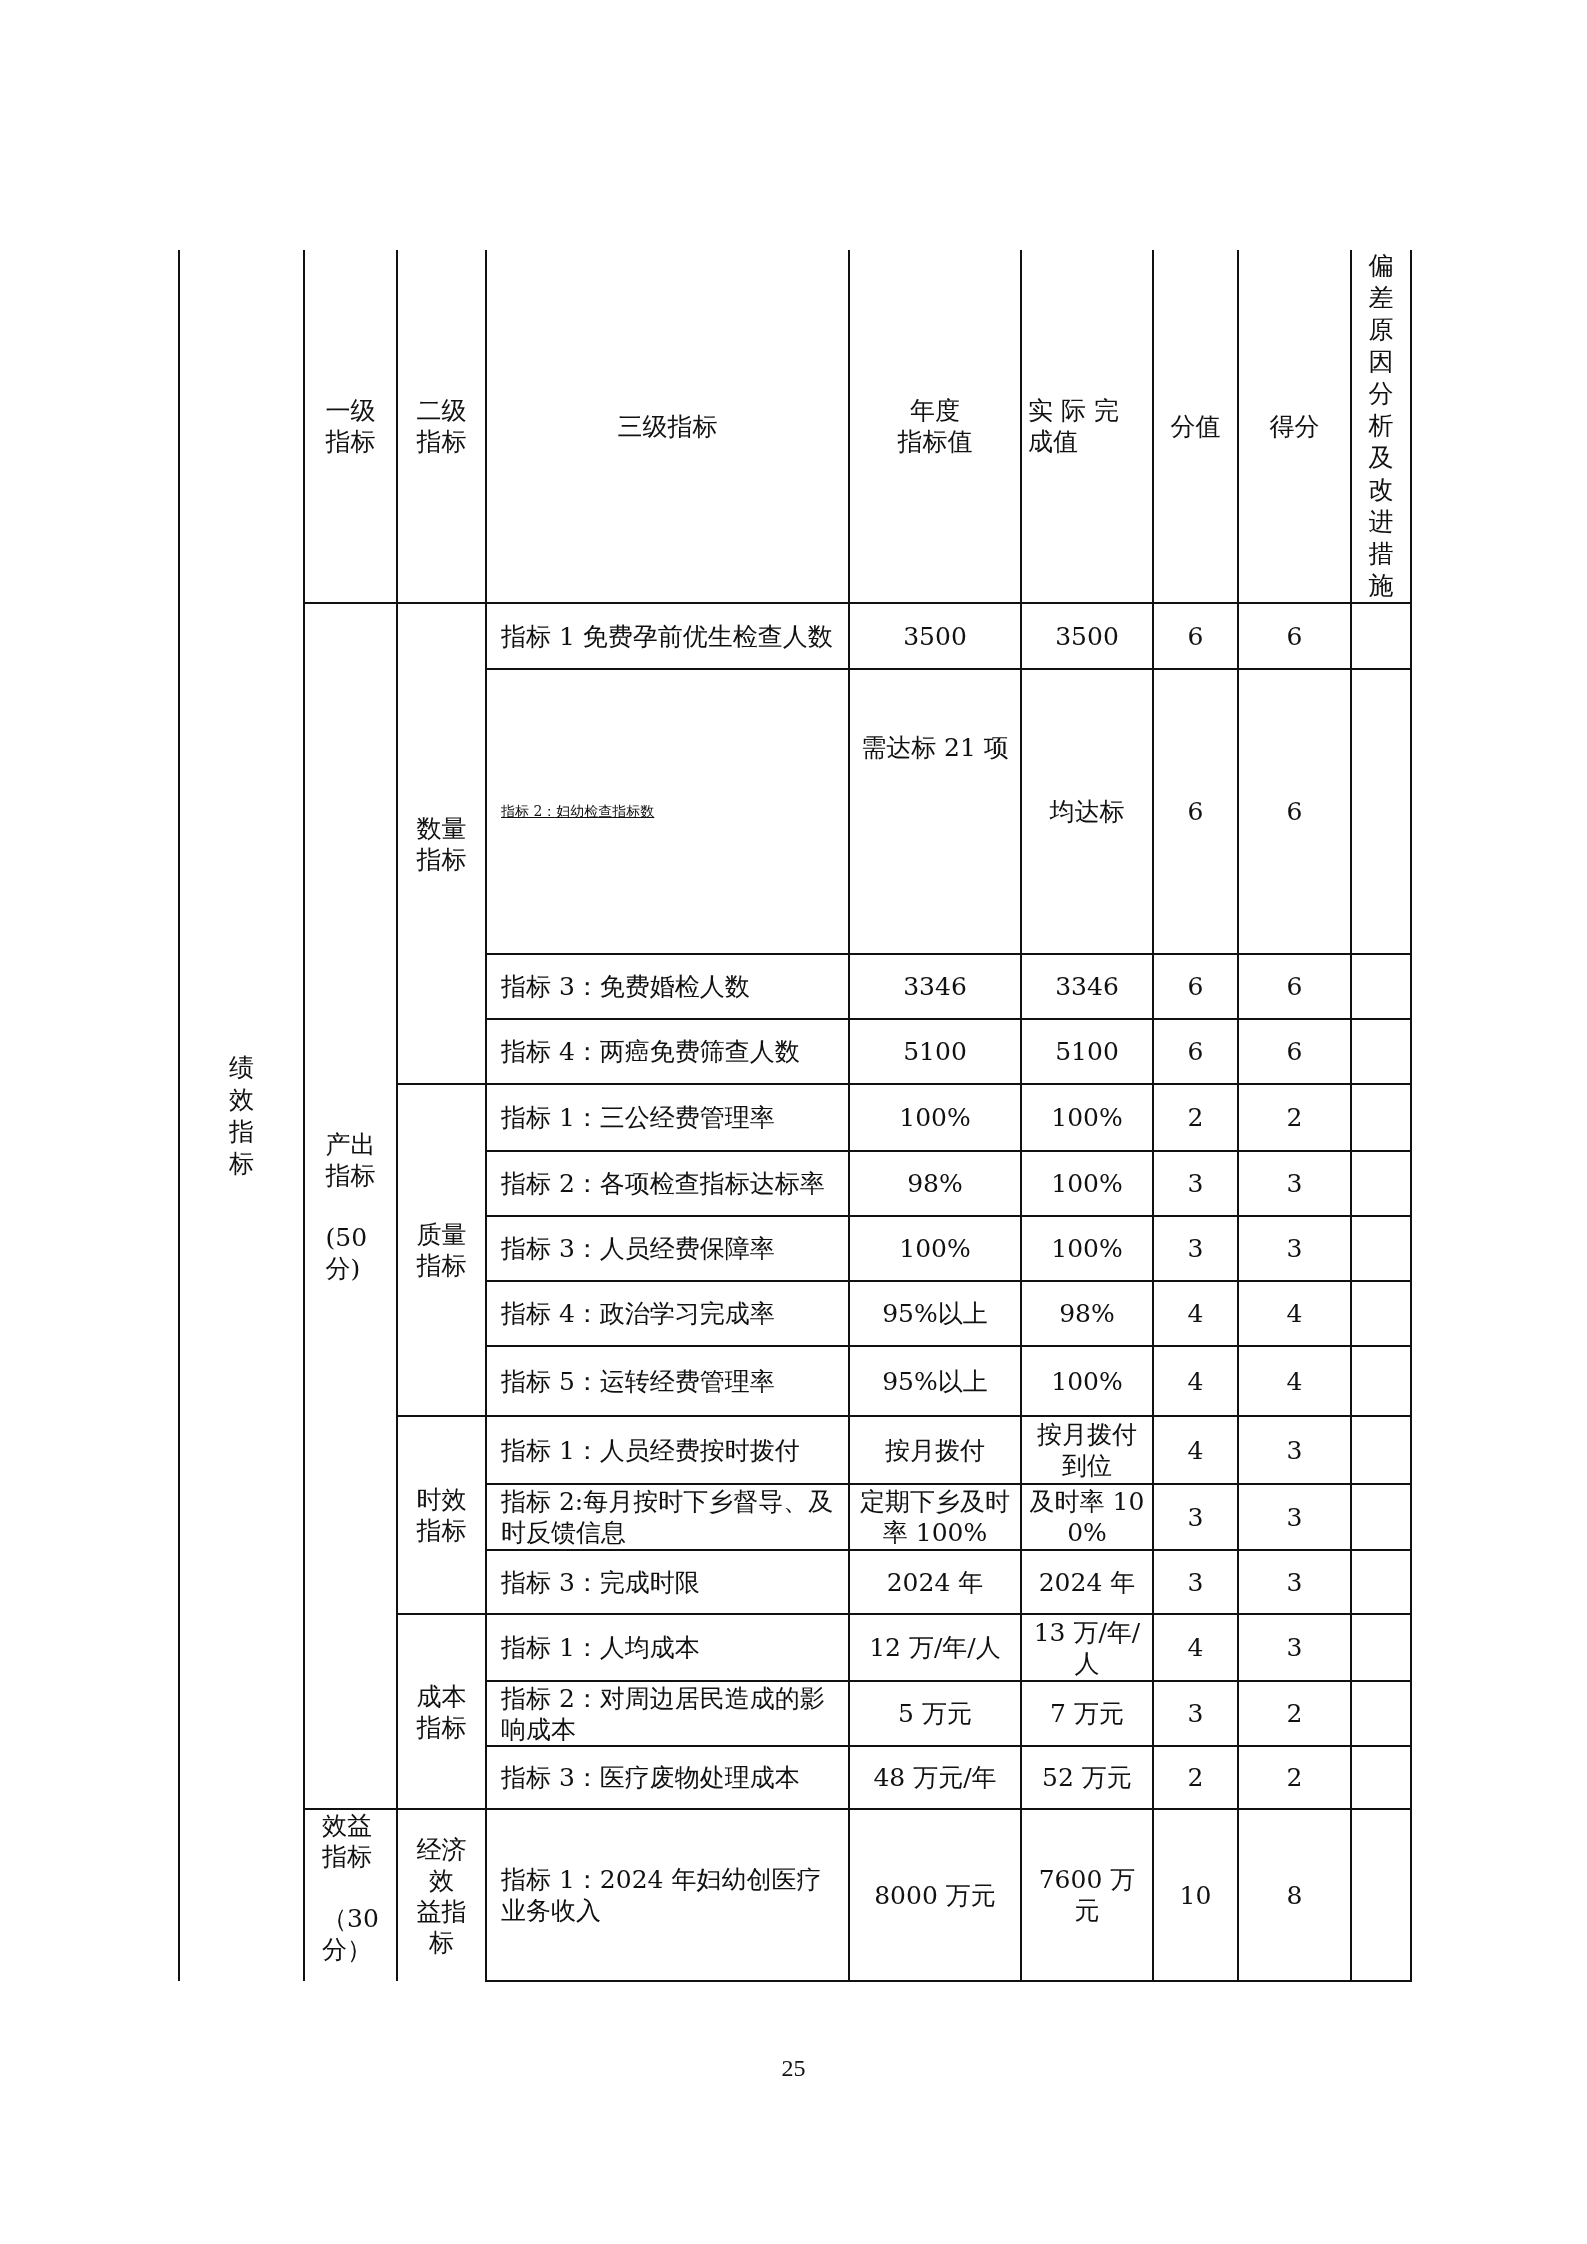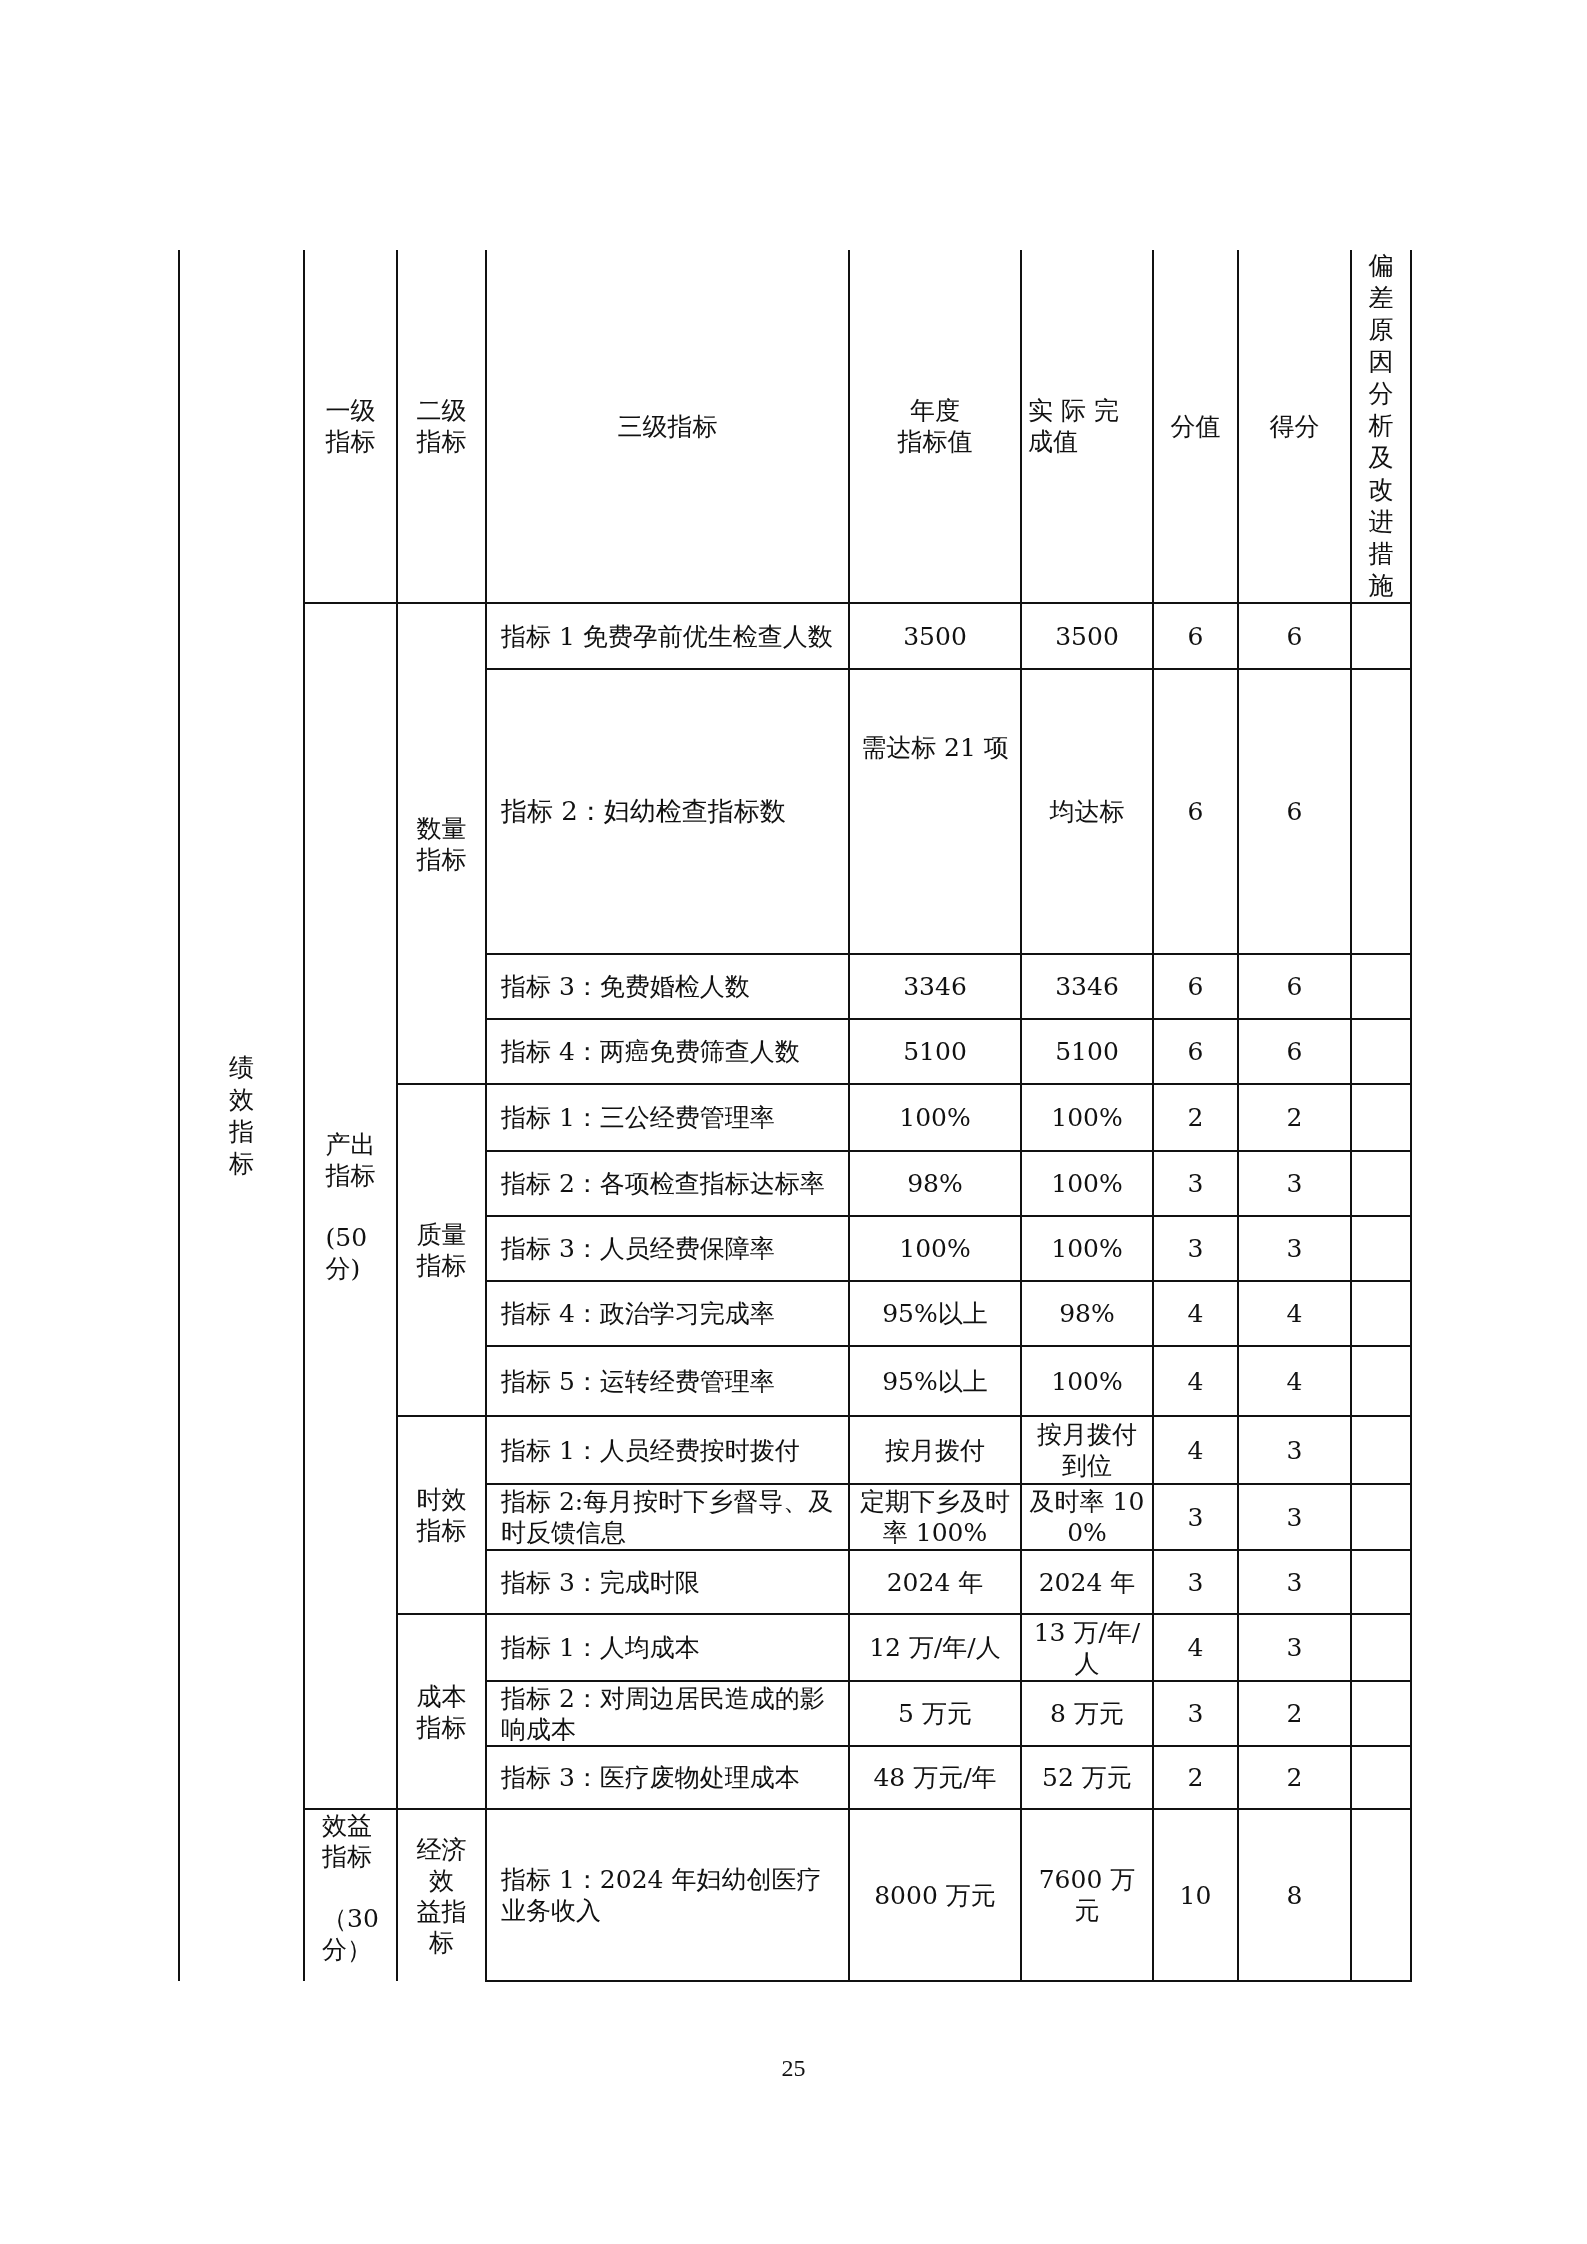--- a/index.html
+++ b/index.html
@@ -54,21 +54,21 @@
           <td rowspan="4"><span style="white-space: pre-line;">数量
 指标</span></td>
           <td class="left">指标 1 免费孕前优生检查人数</td>
           <td>3500</td>
           <td>3500</td>
           <td>6</td>
           <td>6</td>
           <td></td>
         </tr>
         <tr style="height: 285px;">
-          <td class="left" style="font-size: 26px;">指标 2：妇幼检查指标数</td>
+          <td class="left" style="font-size: 14px; text-decoration: underline;">指标 2：妇幼检查指标数</td>
           <td style="vertical-align: top; padding-top: 62px;">需达标 21 项</td>
           <td>均达标</td>
           <td>6</td>
           <td>6</td>
           <td></td>
         </tr>
         <tr style="height: 65px; margin-top: 17px;">
           <td class="left">指标 3：免费婚检人数</td>
           <td>3346</td>
           <td>3346</td>
@@ -158,21 +158,21 @@
           <td class="left">指标 1：人均成本</td>
           <td>12 万/年/人</td>
           <td>13 万/年/人</td>
           <td>4</td>
           <td>3</td>
           <td></td>
         </tr>
         <tr style="height: 65px;">
           <td class="left">指标 2：对周边居民造成的影响成本</td>
           <td>5 万元</td>
-          <td>8 万元</td>
+          <td>7 万元</td>
           <td>3</td>
           <td>2</td>
           <td></td>
         </tr>
         <tr style="height: 63px; border-radius: 21px;">
           <td class="left">指标 3：医疗废物处理成本</td>
           <td>48 万元/年</td>
           <td>52 万元</td>
           <td>2</td>
           <td>2</td>

